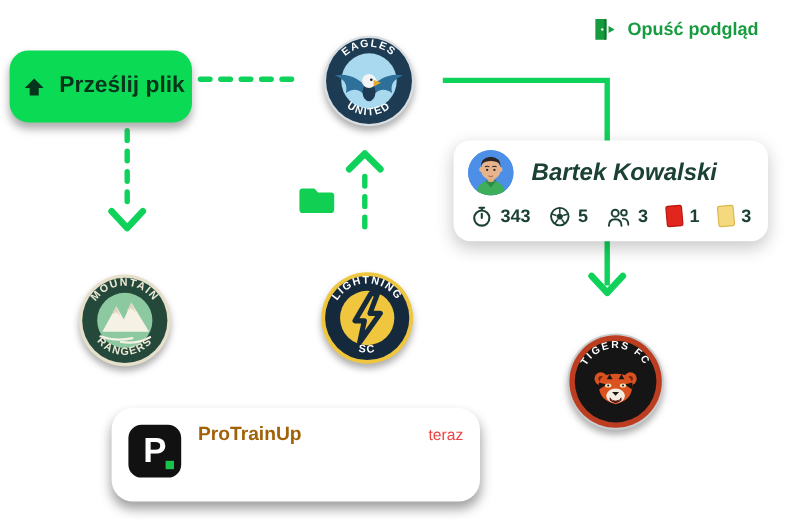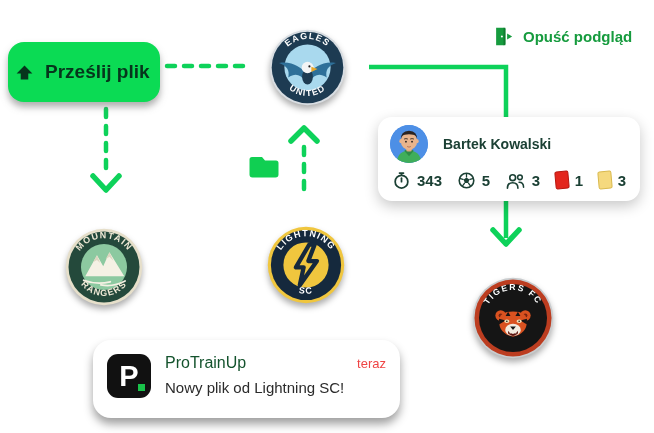--- a/index.html
+++ b/index.html
@@ -5,60 +5,60 @@
   html,body{margin:0;padding:0;background:#fff;}
   .stage{position:relative;width:654px;height:433px;background:#ffffff;overflow:hidden;
          font-family:"Liberation Sans","DejaVu Sans",sans-serif;}
   
   .connectors{position:absolute;inset:0;z-index:1;}
   .dash{stroke:#0ED25A;stroke-width:4.5;fill:none;stroke-dasharray:8 9;stroke-linecap:round;}
   .solid{stroke:#0ED25A;stroke-width:4.5;fill:none;}
   .chev{stroke:#0ED25A;stroke-width:5.5;fill:none;stroke-linecap:round;stroke-linejoin:round;}
   
   .upload-btn{position:absolute;left:8px;top:42px;width:152px;height:60px;z-index:2;
-    background:#0BDB54;border:none;border-radius:16px;display:flex;align-items:center;justify-content:flex-start;
+    background:#0BDB54;border:none;border-radius:16px;display:flex;align-items:center;justify-content:flex-end;
     gap:10px;cursor:pointer;box-shadow:0 5px 7px rgba(110,110,110,.55);}
   .upload-btn span{font-size:19px;font-weight:bold;color:#06351C;}
   
-  .leave{position:absolute;left:492px;top:25px;z-index:2;display:flex;align-items:center;gap:9px;cursor:pointer;}
+  .leave{position:absolute;left:492px;top:13px;z-index:2;display:flex;align-items:center;gap:9px;cursor:pointer;}
   .leave span{font-size:15px;font-weight:bold;color:#169B3E;}
   
   .badge{position:absolute;z-index:2;filter:drop-shadow(0 4px 3px rgba(0,0,0,.32));}
   .badge svg{display:block;width:100%;height:100%;}
   .b-eagles{left:269px;top:29px;width:77px;height:77px;}
   .b-mountain{left:65px;top:228px;width:78px;height:78px;}
   .b-lightning{left:267px;top:226px;width:78px;height:78px;}
   .b-tigers{left:472px;top:277px;width:82px;height:82px;}
   .arc{font-size:11.5px;font-weight:bold;letter-spacing:1.6px;text-anchor:middle;
        font-family:"Liberation Sans","DejaVu Sans",sans-serif;}
   .arc-sm{font-size:10.5px;letter-spacing:2px;}
   
   .folder{position:absolute;left:249px;top:153px;z-index:2;}
   
   .player-card{position:absolute;left:378px;top:117px;width:262px;height:84px;z-index:3;background:#fff;
     border-radius:14px;box-shadow:0 5px 14px rgba(0,0,0,.22);box-sizing:border-box;padding:8px 12px 10px;}
   .pc-top{display:flex;align-items:center;gap:15px;}
   .avatar{width:38px;height:38px;border-radius:50%;background:#4D8FE6;overflow:hidden;flex:0 0 auto;}
-  .pc-name{font-size:14px;font-weight:bold;color:#1B4034;}
+  .pc-name{font-size:20px;font-weight:bold;color:#1B4034;font-style:italic;}
   .pc-stats{display:flex;align-items:flex-start;justify-content:space-between;margin-top:8px;padding:0 2px;}
   .stat{display:flex;align-items:center;gap:6px;}
   .stat-val{font-size:15px;font-weight:bold;color:#1B4034;}
   .card-chip{display:inline-block;width:12px;height:16px;border-radius:2px;transform:rotate(-5deg);}
   .card-chip.red{background:#E3261D;border:1.5px solid #B7170F;}
   .card-chip.yellow{background:#F5D97E;border:1.5px solid #D9B94E;}
   
   .notif{position:absolute;left:93px;top:340px;width:307px;height:78px;z-index:3;background:#fff;border-radius:18px;
     box-shadow:0 6px 10px rgba(0,0,0,.38);box-sizing:border-box;padding:14px;display:flex;gap:14px;cursor:pointer;}
   .notif-icon{position:relative;width:44px;height:44px;border-radius:11px;background:#111;flex:0 0 auto;
     display:flex;align-items:center;justify-content:center;}
   .notif-icon .p{color:#fff;font-size:29px;font-weight:800;line-height:1;}
   .notif-icon .dot{position:absolute;right:6px;bottom:7px;width:7px;height:7px;background:#19C24A;}
   .notif-body{flex:1;min-width:0;}
   .notif-row{display:flex;align-items:baseline;}
-  .notif-title{font-size:16px;font-weight:normal;color:#14532d;text-align:right;}
+  .notif-title{font-size:16px;font-weight:bold;color:#a16207;text-align:right;}
   .notif-time{margin-left:auto;font-size:13px;color:#ef4444;}
   .notif-msg{margin-top:7px;font-size:15px;color:#2b2b2b;}
 </style>
 </head>
 <body>
 
 <div class="stage">
 
   <svg class="connectors" width="654" height="433" viewBox="0 0 654 433">
     <path class="dash" d="M167,66 H246"></path>
@@ -236,17 +236,16 @@
   <div class="notif">
     <div class="notif-icon">
       <span class="p">P</span>
       <span class="dot"></span>
     </div>
     <div class="notif-body">
       <div class="notif-row">
         <span class="notif-title">ProTrainUp</span>
         <span class="notif-time">teraz</span>
       </div>
-      <div class="notif-msg">Nowy plik od Lightning SC!</div>
     </div>
   </div>
 
 </div>
 
 </body></html>

